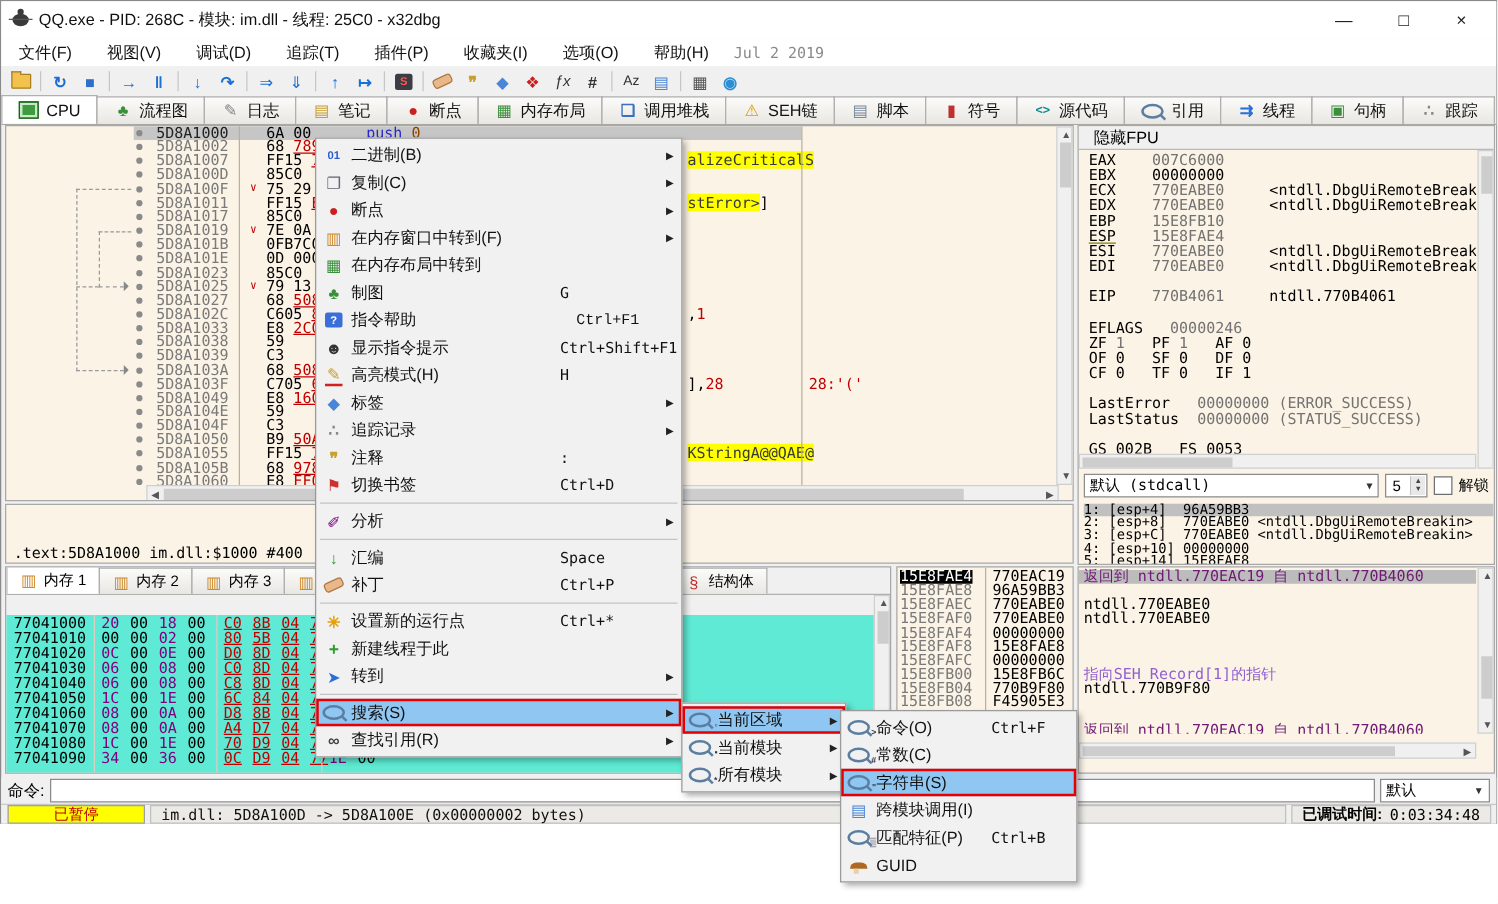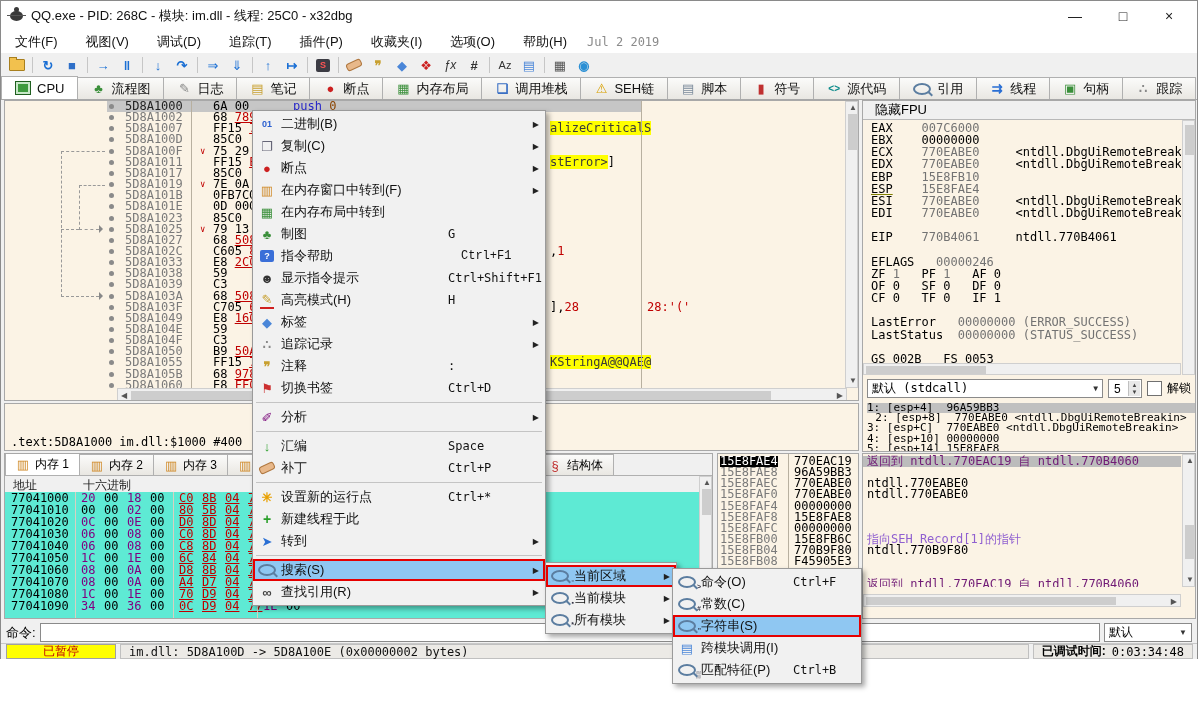--- a/index.html
+++ b/index.html
@@ -466,21 +466,21 @@
           <span class="spin-btns">
               <span>▲</span>
               <span>▼</span>
             </span>
         </div>
         <span class="chk"></span>
         <span>解锁</span>
       </div>
       <div id="args">
           <div class="argrow sel" style="top: 1px;">1: [esp+4]  96A59BB3</div>
-          <div class="argrow" style="top: 11.2px; text-align: center;">2: [esp+8]  770EABE0 &lt;ntdll.DbgUiRemoteBreakin&gt;</div>
+          <div class="argrow" style="top: 11.2px;">2: [esp+8]  770EABE0 &lt;ntdll.DbgUiRemoteBreakin&gt;</div>
           <div class="argrow" style="top: 21.4px;">3: [esp+C]  770EABE0 &lt;ntdll.DbgUiRemoteBreakin&gt;</div>
           <div class="argrow" style="top: 31.6px;">4: [esp+10] 00000000</div>
           <div class="argrow" style="top: 41.8px;">5: [esp+14] 15E8FAE8</div>
         </div>
     </div>
 
     <div class="panel" id="dump">
       <div id="dump-tabs">
           <span class="dtab active">
             <span class="tico" style="color: rgb(208, 138, 40);">▥</span>
@@ -508,24 +508,20 @@
           </span>
           <span class="dtab">
             <span class="tico" style="color: rgb(102, 102, 102);">≡</span>
             <span>局部变量</span>
           </span>
           <span class="dtab">
             <span class="tico" style="color: rgb(192, 48, 48);">§</span>
             <span>结构体</span>
           </span>
         </div>
-      <div id="dump-header">
-        <span style="position:absolute;left:8px;top:1px;">地址</span>
-        <span style="position:absolute;left:78px;top:1px;">十六进制</span>
-      </div>
       <div id="dump-body">
           <span class="dumprow" style="left: 6px; top: 0px;">77041000</span>
           <span class="dumprow pnz" style="left: 76px; top: 0px;">20</span>
           <span class="dumprow pz" style="left: 99px; top: 0px;">00</span>
           <span class="dumprow pnz" style="left: 122px; top: 0px;">18</span>
           <span class="dumprow pz" style="left: 145px; top: 0px;">00</span>
           <span class="dumprow pptr" style="left: 174px; top: 0px;">C0</span>
           <span class="dumprow pptr" style="left: 197px; top: 0px;">8B</span>
           <span class="dumprow pptr" style="left: 220px; top: 0px;">04</span>
           <span class="dumprow pptr" style="left: 243px; top: 0px;">77</span>
@@ -924,14 +920,20 @@
       </div>
       <div class="mitem">
         <span class="mic">
           <span class="tico ic-mag">
             <i class="sub">▒</i>
           </span>
         </span>
         <span class="mlb">匹配特征(P)</span>
         <span class="msc" style="left: 120px;">Ctrl+B</span>
       </div>
+      <div class="mitem">
+        <span class="mic">
+          <span class="tico ic-mush"></span>
+        </span>
+        <span class="mlb">GUID</span>
+      </div>
     </div>
 </div>
 
 </body></html>

